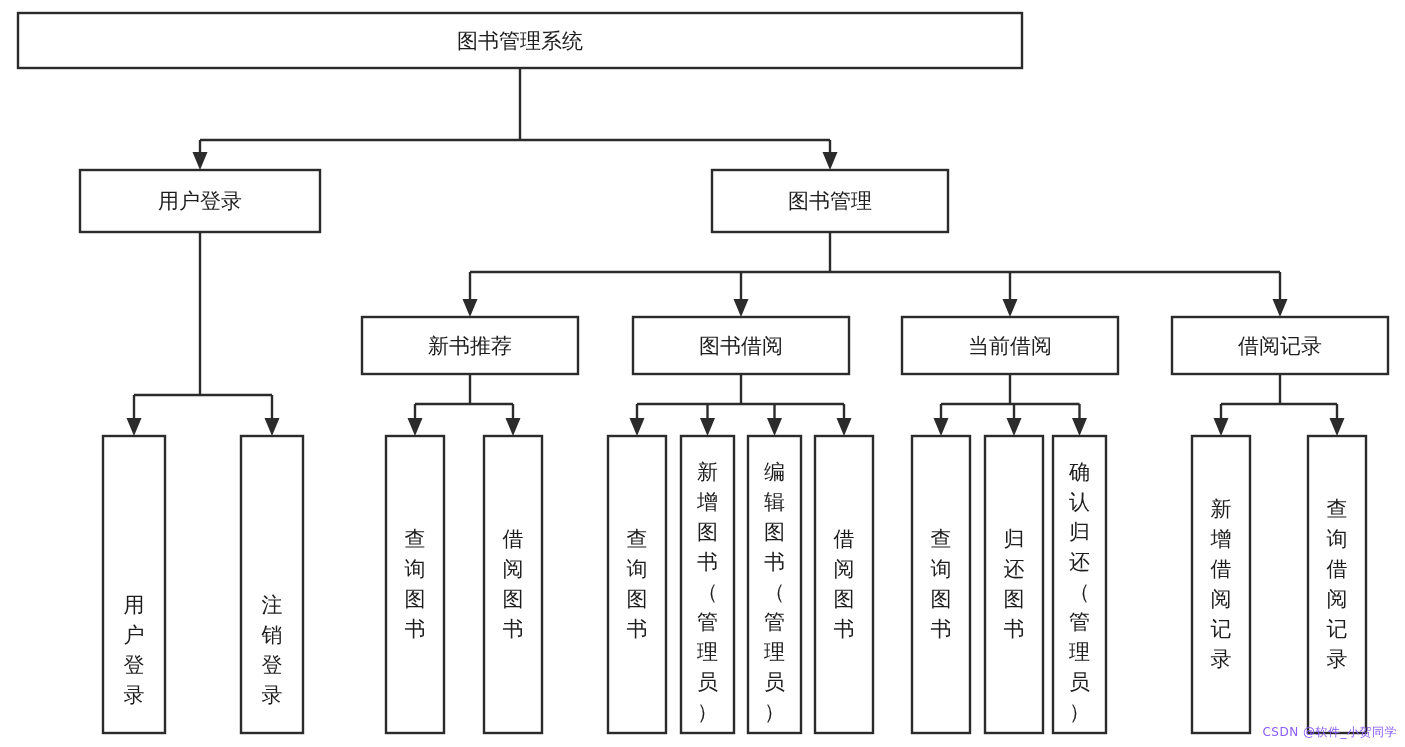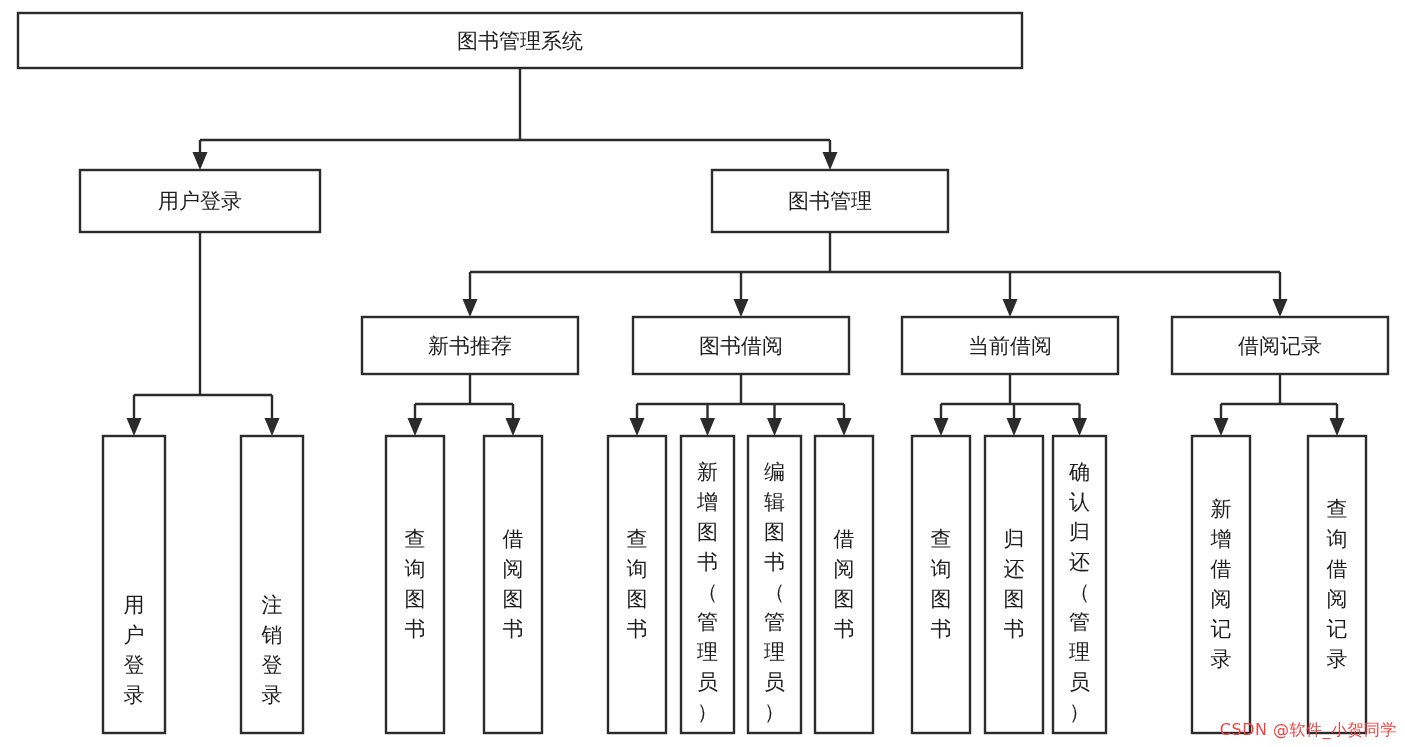--- a/index.html
+++ b/index.html
@@ -56,22 +56,22 @@
     font-family: "DejaVu Sans", "Liberation Sans", sans-serif;
     font-size: 21px;
     text-anchor: middle;
     white-space: pre;
   }
   .watermark {
     position: absolute;
     right: 8px;
     bottom: 6px;
     font-family: "DejaVu Sans", "Liberation Sans", sans-serif;
-    font-size: 16px;
-    color: #ef4444;
+    font-size: 12px;
+    color: #8b5cf6;
     letter-spacing: 0.5px;
     user-select: none;
     white-space: nowrap;
   }
 </style>
 </head>
 <body>
 
 <div id="diagram-root">
   <svg id="tree-canvas" viewBox="0 0 1405 747" xmlns="http://www.w3.org/2000/svg">

